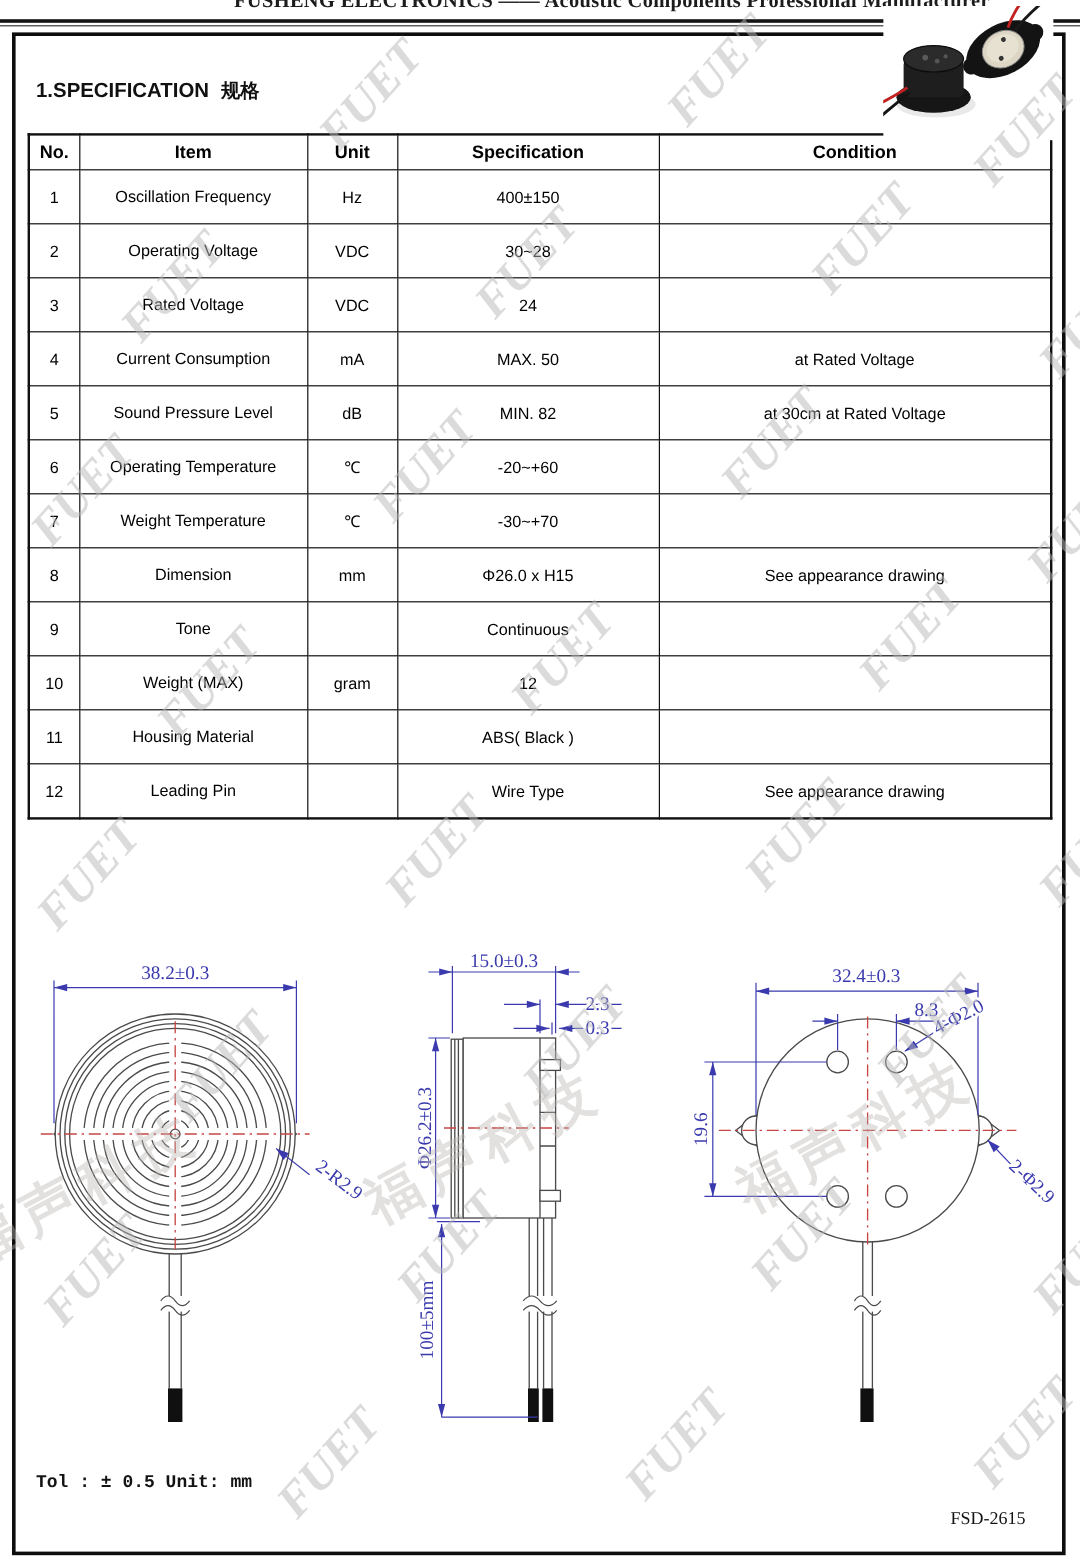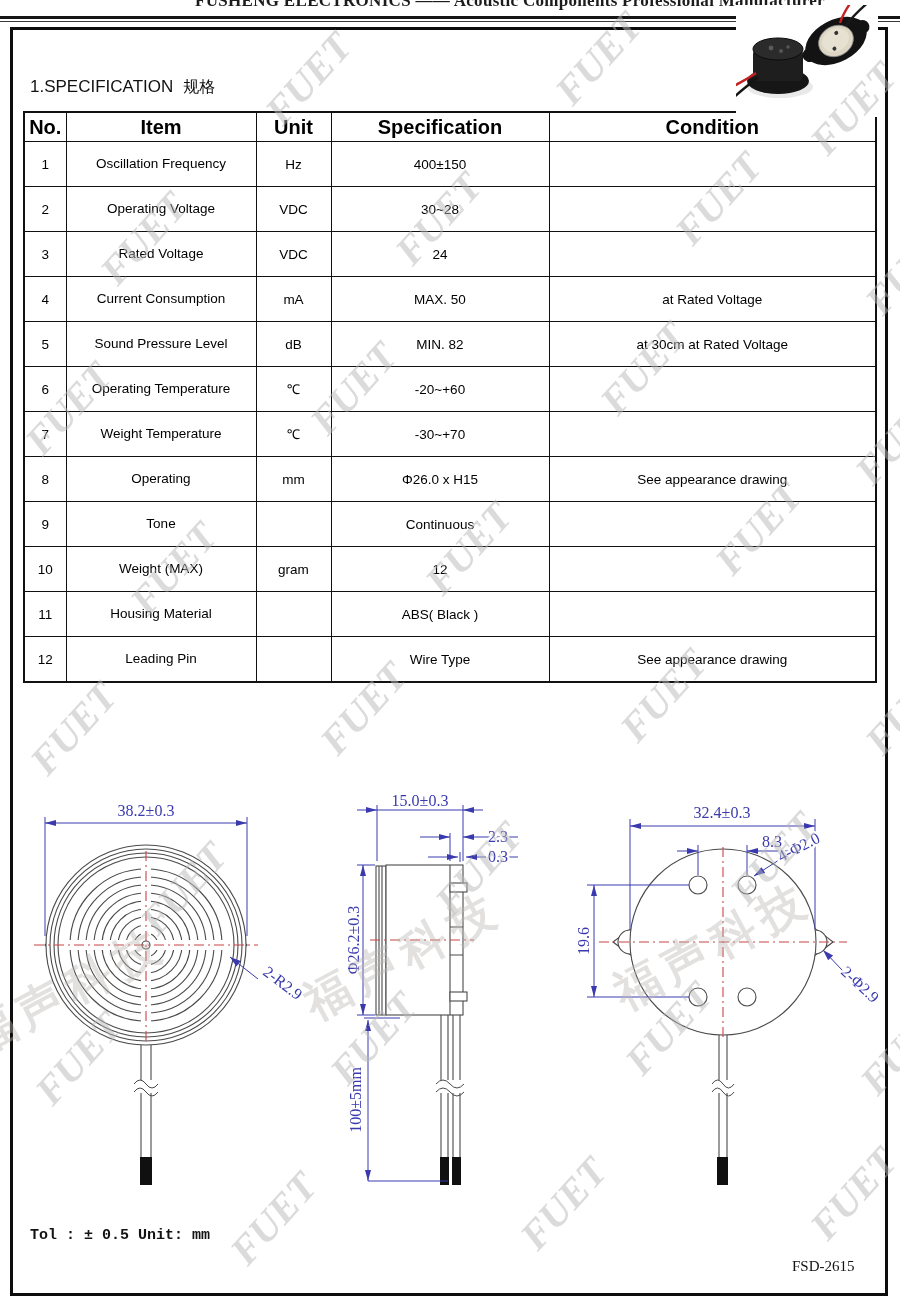--- a/index.html
+++ b/index.html
@@ -4,27 +4,27 @@
 <style>
   html,body{margin:0;padding:0;background:#fff;}
   .page{position:relative;width:900px;height:1306px;background:#fff;overflow:hidden;
         font-family:"Liberation Sans",sans-serif;color:#111;padding-left:24px;}
   .hdr{position:absolute;top:-9px;left:130px;width:760px;text-align:center;white-space:nowrap;
        font-family:"Liberation Serif",serif;font-weight:bold;font-size:17px;color:#1c1c1c;letter-spacing:.3px;}
   .rule1{position:absolute;top:16px;left:0;width:900px;height:3px;background:#151515;}
   .rule2{position:absolute;top:21px;left:0;width:900px;height:1px;background:#3a3a3a;}
   .border-rect{position:absolute;left:10px;top:27px;width:872px;height:1263px;border:3px solid #0d0d0d;}
   .photo{position:absolute;left:736px;top:5px;}
-  .sec1{position:absolute;left:30px;top:66px;font-size:17px;font-weight:normal;margin-top:11px;}
+  .sec1{position:absolute;left:30px;top:66px;font-size:17px;font-weight:bold;}
   .sec1 .cn{margin-left:10px;font-size:16px;font-family:"DejaVu Sans",sans-serif;}
   table.spec{position:absolute;left:23px;top:111px;width:852px;border-collapse:collapse;table-layout:fixed;
              border:2px solid #111;}
   table.spec th,table.spec td{border:1.2px solid #111;text-align:center;vertical-align:middle;
              font-family:"Liberation Sans",sans-serif;color:#000;overflow:hidden;}
-  table.spec th{height:26px;font-size:20px;font-weight:bold;}
+  table.spec th{height:26px;font-size:15px;font-weight:bold;}
   table.spec td{height:42px;font-size:13.5px;}
   td.item-cell{padding:0 20px;line-height:1.15;}
   .sec2{position:absolute;left:28px;top:696px;font-size:16px;}
   .sec2 .num{font-family:"Liberation Serif",serif;font-size:15px;margin-right:4px;}
   .sec2 .ttl{font-weight:bold;letter-spacing:.3px;}
   .sec2 .cn{margin-left:14px;font-family:"DejaVu Sans",sans-serif;font-weight:bold;}
   .tol{position:absolute;left:30px;top:1227px;font-family:"Liberation Mono",monospace;
        font-size:15px;font-weight:700;color:#131313;}
   .model{position:absolute;left:792px;top:1258px;font-family:"Liberation Serif",serif;font-size:15px;color:#131313;}
   .drawsvg{position:absolute;left:0;top:740px;}
@@ -120,21 +120,21 @@
         </tr>
     <tr>
           <td>7</td>
           <td class="item-cell">Weight Temperature</td>
           <td>℃</td>
           <td>-30~+70</td>
           <td></td>
         </tr>
     <tr>
           <td>8</td>
-          <td class="item-cell">Operating</td>
+          <td class="item-cell">Dimension</td>
           <td>mm</td>
           <td>Φ26.0 x H15</td>
           <td>See appearance drawing</td>
         </tr>
     <tr>
           <td>9</td>
           <td class="item-cell">Tone</td>
           <td></td>
           <td>Continuous</td>
           <td></td>

